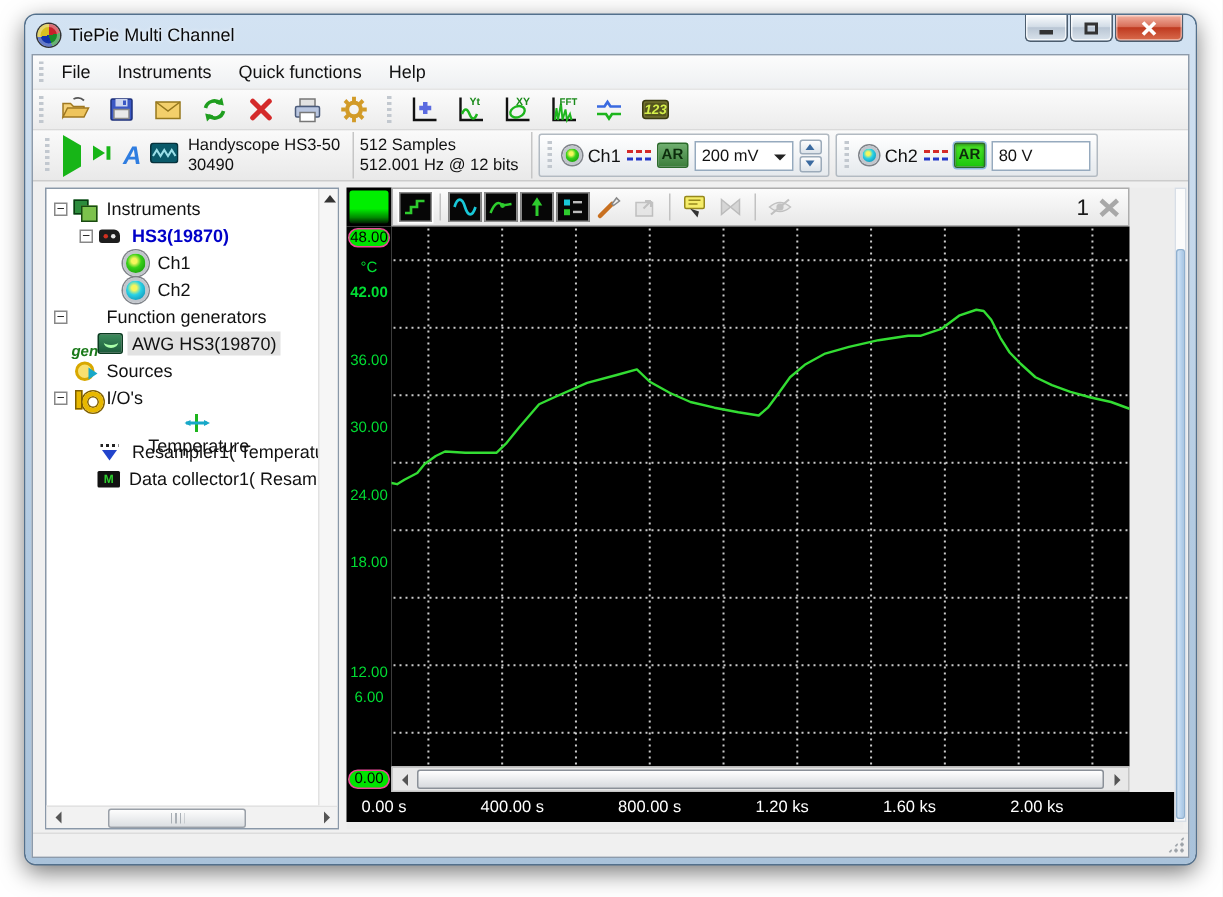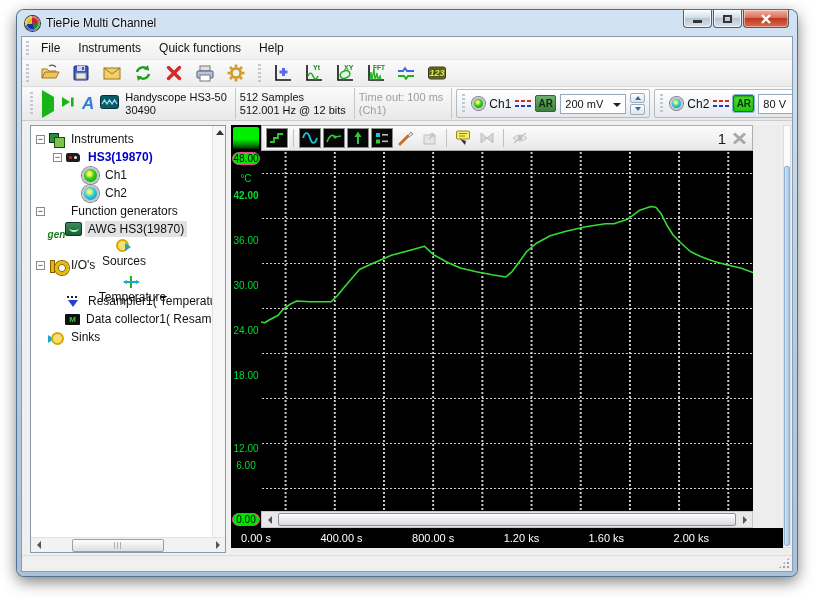--- a/index.html
+++ b/index.html
@@ -328,26 +328,20 @@
           <div>Handyscope HS3-50</div>
           <div>30490</div>
         </div>
       </div>
       <div class="t2section">
         <div class="info2">
           <div>512 Samples</div>
           <div>512.001 Hz @ 12 bits</div>
         </div>
       </div>
-      <div class="t2section">
-        <div class="info2 dim">
-          <div>Time out: 100 ms</div>
-          <div>(Ch1)</div>
-        </div>
-      </div>
       <div class="chpanel">
         <span class="grip"></span>
         <span class="led green"></span>
         <span>Ch1</span>
         <span class="coupling"></span>
         <span class="arbtn ch1">AR</span>
         <div class="range-select">
           <span>200 mV</span>
           <span class="dd-arrow"></span>
         </div>
@@ -401,21 +395,21 @@
               <div class="trow" style="padding-left: 5px;">
                 <span class="expbox">−</span>
                 <span class="ticon ti-generator">gen</span>
                 <span class="tlabel">Function generators</span>
               </div>
               <div class="trow sel" style="padding-left: 22px;">
                 <span class="expspace"></span>
                 <span class="ticon ti-awg"></span>
                 <span class="tlabel">AWG HS3(19870)</span>
               </div>
-              <div class="trow" style="padding-left: 5px; flex-direction: column;">
+              <div class="trow" style="padding-left: 5px;">
                 <span class="expspace"></span>
                 <span class="ticon ti-sources"></span>
                 <span class="tlabel">Sources</span>
               </div>
               <div class="trow" style="padding-left: 5px;">
                 <span class="expbox">−</span>
                 <span class="ticon ti-io"></span>
                 <span class="tlabel">I/O's</span>
               </div>
               <div class="trow" style="padding-left: 22px; flex-direction: column;">
@@ -425,25 +419,20 @@
               </div>
               <div class="trow" style="padding-left: 22px;">
                 <span class="expspace"></span>
                 <span class="ticon ti-resampler"></span>
                 <span class="tlabel">Resampler1( Temperature</span>
               </div>
               <div class="trow" style="padding-left: 22px;">
                 <span class="expspace"></span>
                 <span class="ticon ti-collector">M</span>
                 <span class="tlabel">Data collector1( Resample</span>
-              </div>
-              <div class="trow" style="padding-left: 5px;">
-                <span class="expspace"></span>
-                <span class="ticon ti-sinks"></span>
-                <span class="tlabel">Sinks</span>
               </div>
             </div>
           <div class="tree-vscroll"></div>
         </div>
         <div class="tree-hscroll">
           <div class="scroll-btn">
               <span class="arr-l"></span>
             </div>
           <div class="tree-hthumb"></div>
           <div class="tree-track"></div>

